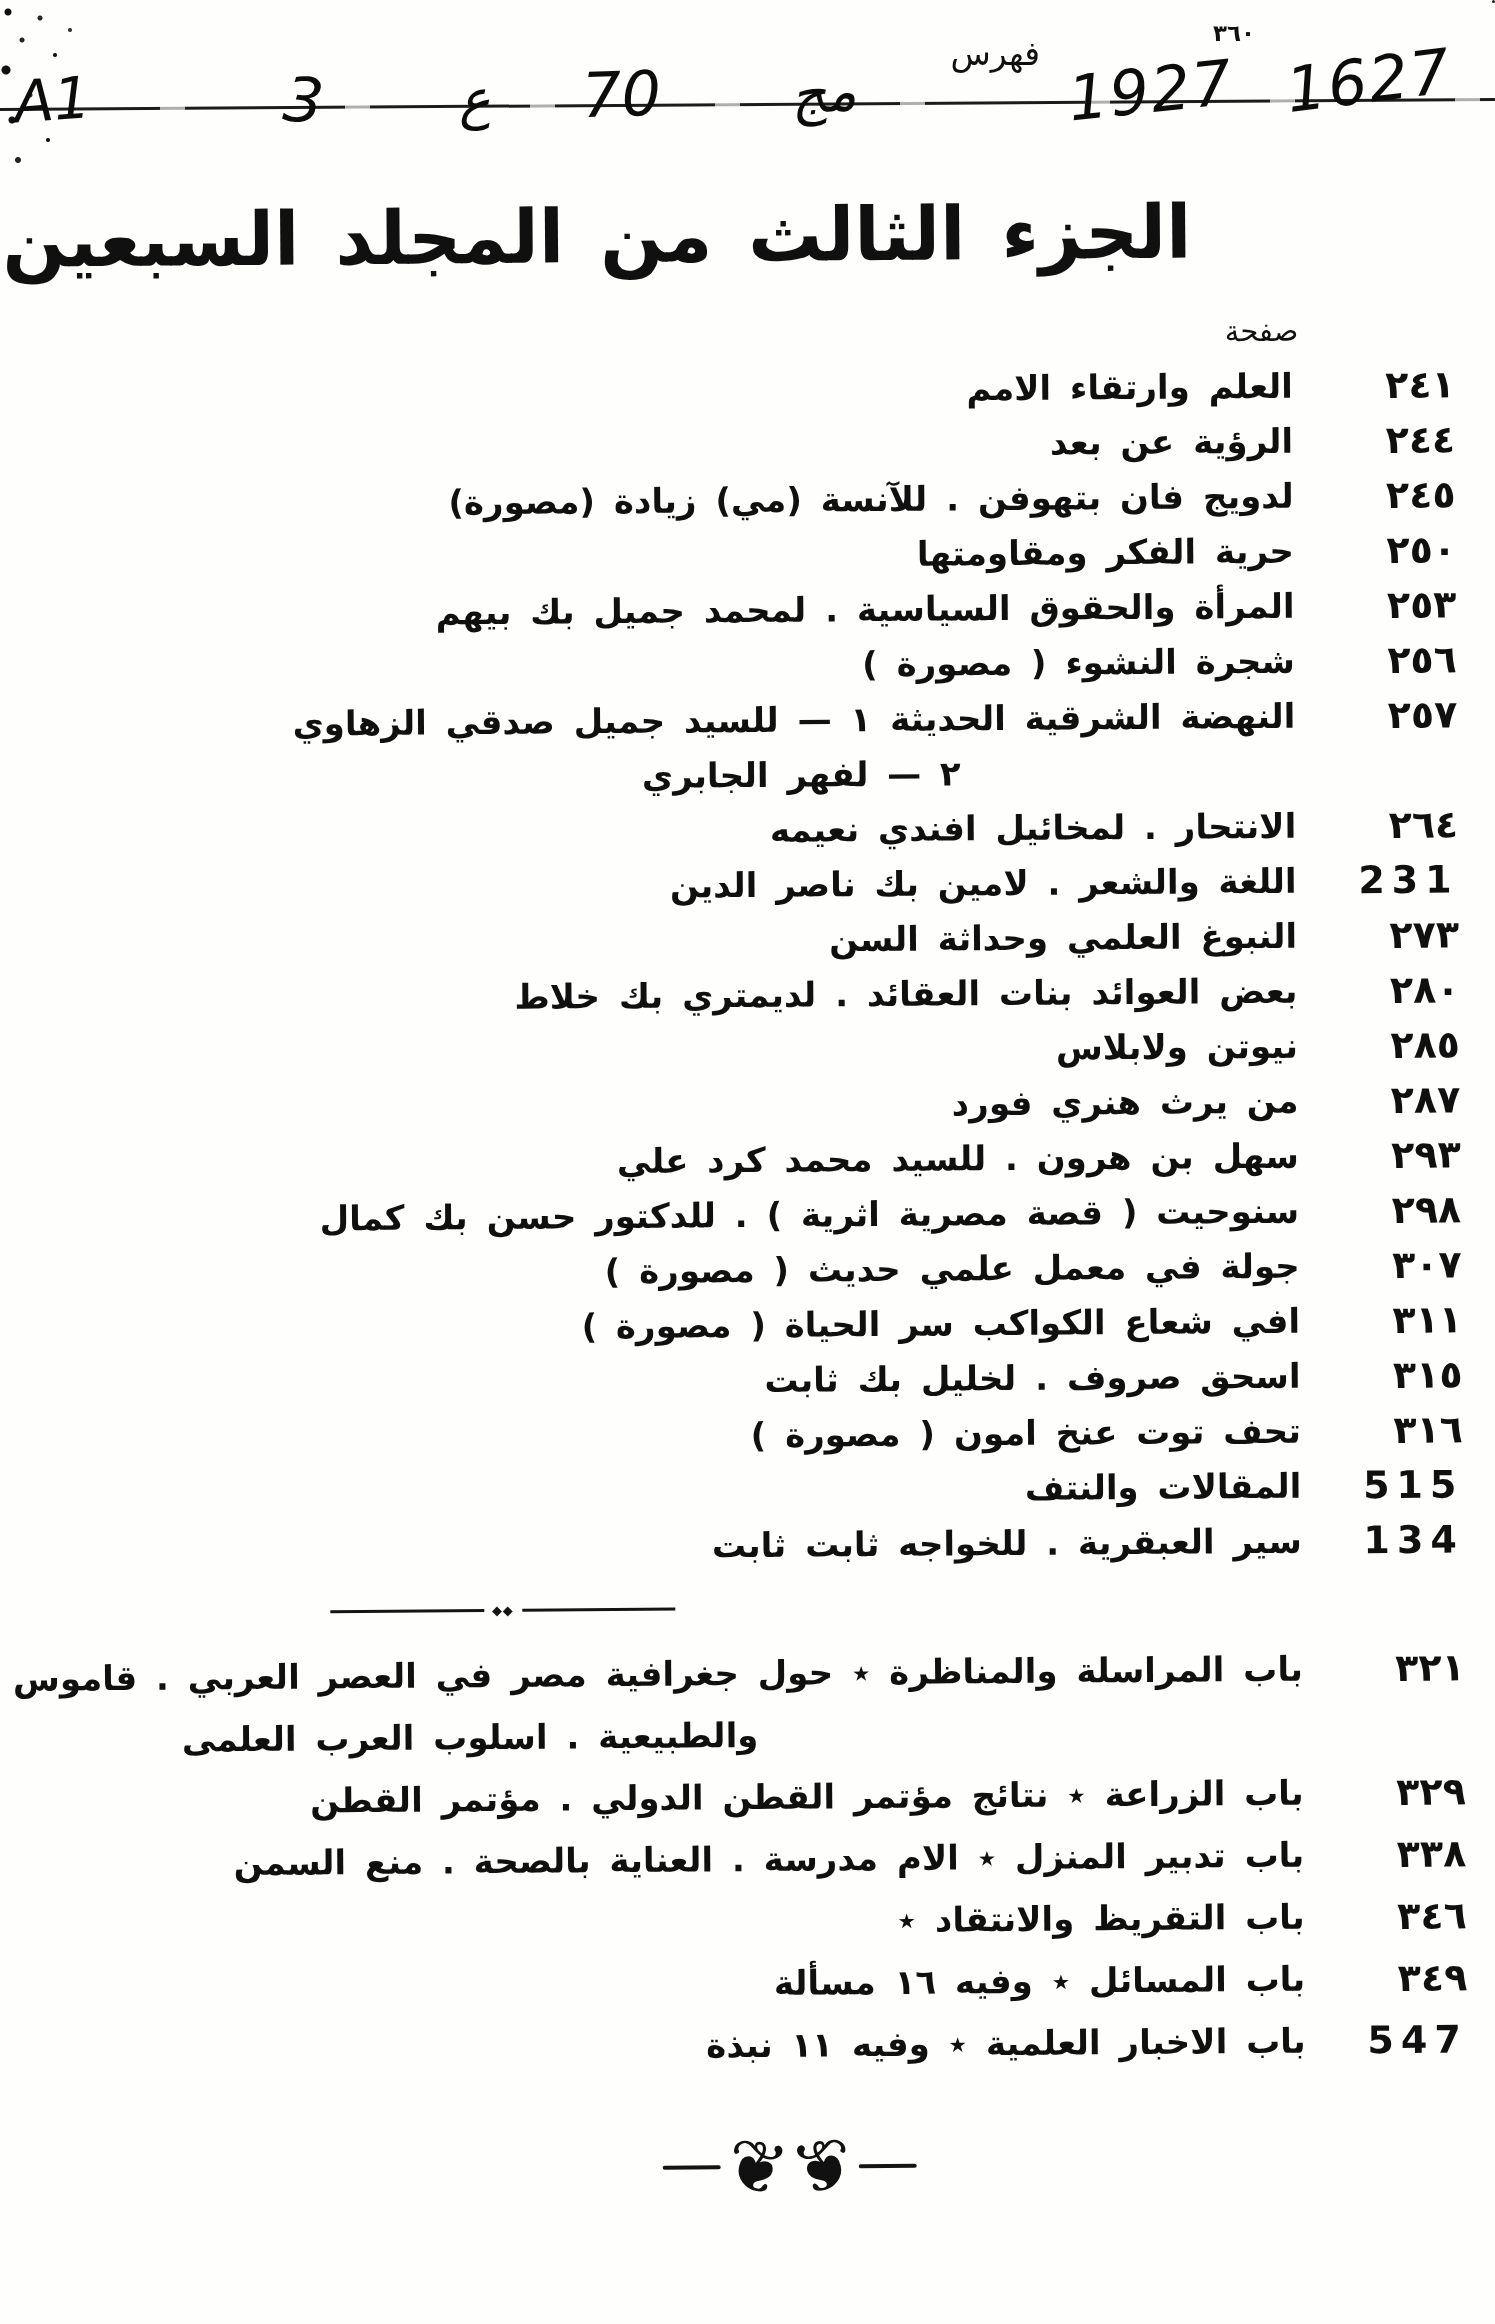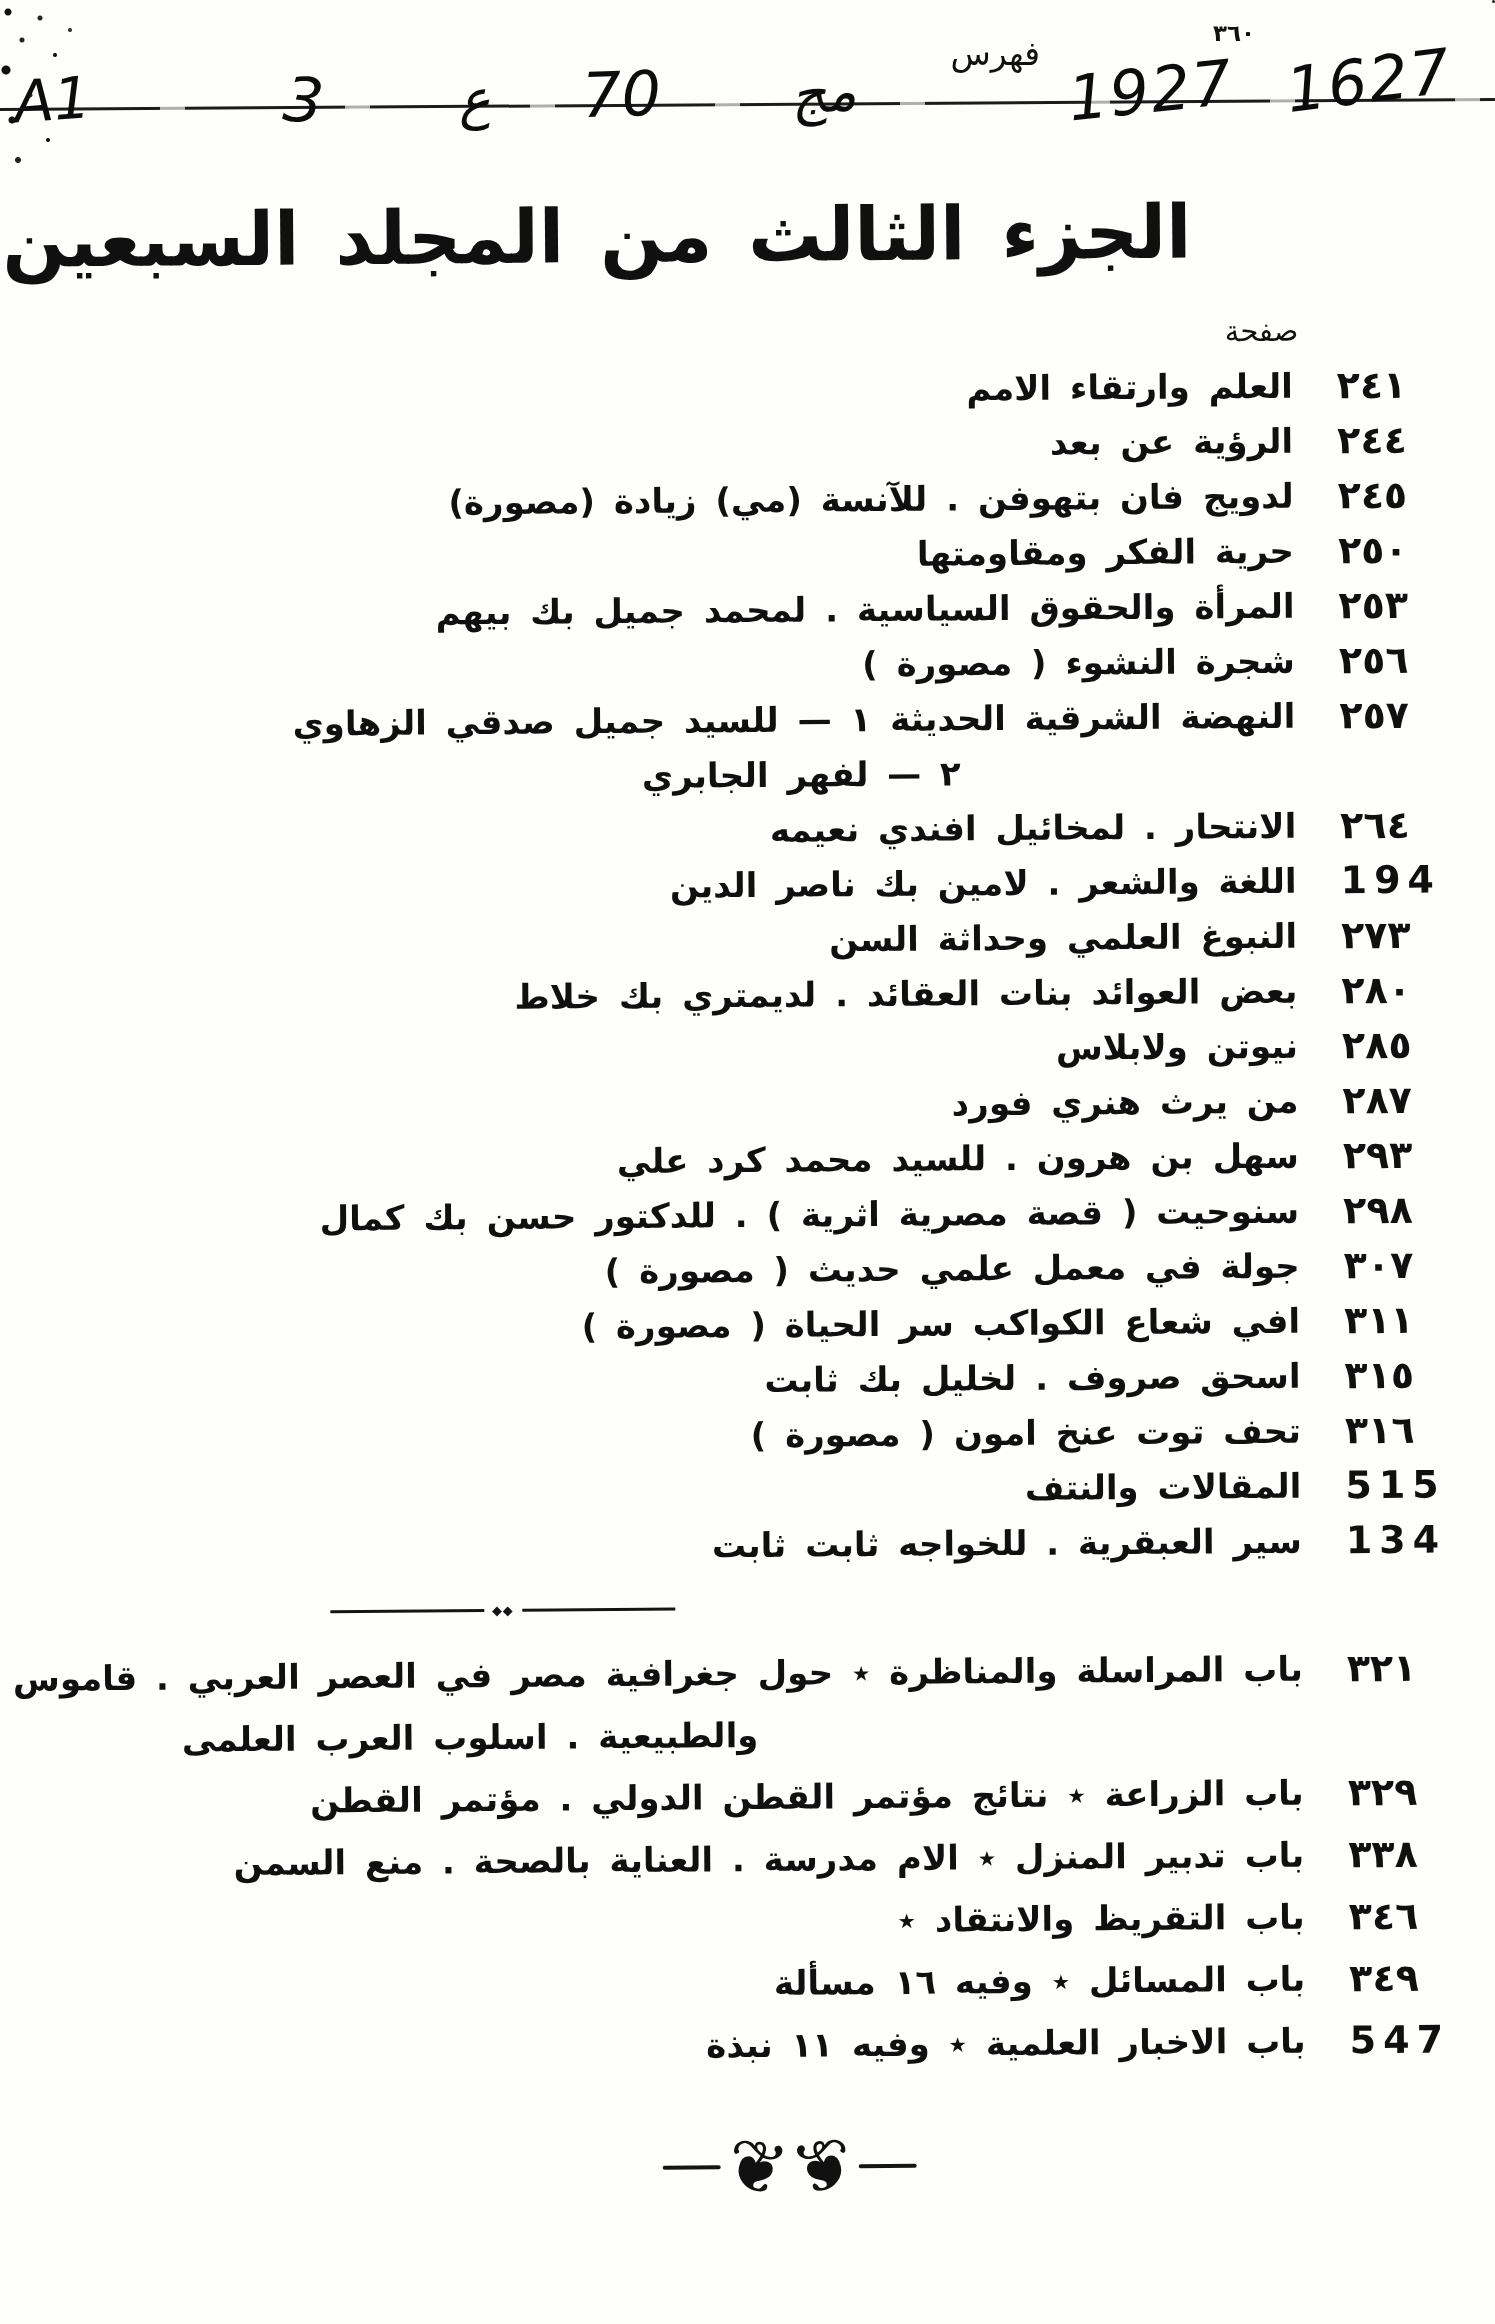--- a/index.html
+++ b/index.html
@@ -59,21 +59,21 @@
   .volume-title{
     position:absolute;top:192px;right:298px;font-size:74px;font-weight:700;
     white-space:nowrap;word-spacing:10px;letter-spacing:-1px;
   }
   .page-col-header{position:absolute;top:318px;right:192px;font-size:29px;font-weight:400;}
 
   .toc{position:absolute;top:362px;right:36px;width:1430px;direction:rtl;}
   .sections{position:absolute;top:1642px;right:36px;width:1450px;direction:rtl;}
   .row{display:flex;align-items:center;gap:44px;height:55px;white-space:nowrap;}
   .sections .row{height:62px;}
-  .num{flex:0 0 118px;text-align:left;font-size:38px;font-weight:700;letter-spacing:7px;}
+  .num{flex:0 0 118px;text-align:right;font-size:38px;font-weight:700;letter-spacing:7px;}
   .t{font-size:34px;font-weight:600;word-spacing:7px;}
   .row.cont1 .t{padding-right:335px;}
   .row.cont2 .t{padding-right:545px;}
 
   .divider{position:absolute;top:1602px;left:325px;width:345px;display:flex;align-items:center;gap:8px;}
   .divider .line{height:3px;background:#141414;flex:1;}
   .divider .diamonds{font-size:13px;letter-spacing:1px;color:#141414;line-height:1;}
 
   .ornament{position:absolute;top:2112px;left:620px;width:320px;height:110px;
     display:flex;align-items:center;justify-content:center;gap:6px;color:#111;}
@@ -139,21 +139,21 @@
         </div>
       <div class="row cont1">
           <span class="num"></span>
           <span class="t">٢ — لفهر الجابري</span>
         </div>
       <div class="row">
           <span class="num">٢٦٤</span>
           <span class="t">الانتحار . لمخائيل افندي نعيمه</span>
         </div>
       <div class="row">
-          <span class="num">194</span>
+          <span class="num">231</span>
           <span class="t">اللغة والشعر . لامين بك ناصر الدين</span>
         </div>
       <div class="row">
           <span class="num">٢٧٣</span>
           <span class="t">النبوغ العلمي وحداثة السن</span>
         </div>
       <div class="row">
           <span class="num">٢٨٠</span>
           <span class="t">بعض العوائد بنات العقائد . لديمتري بك خلاط</span>
         </div>

